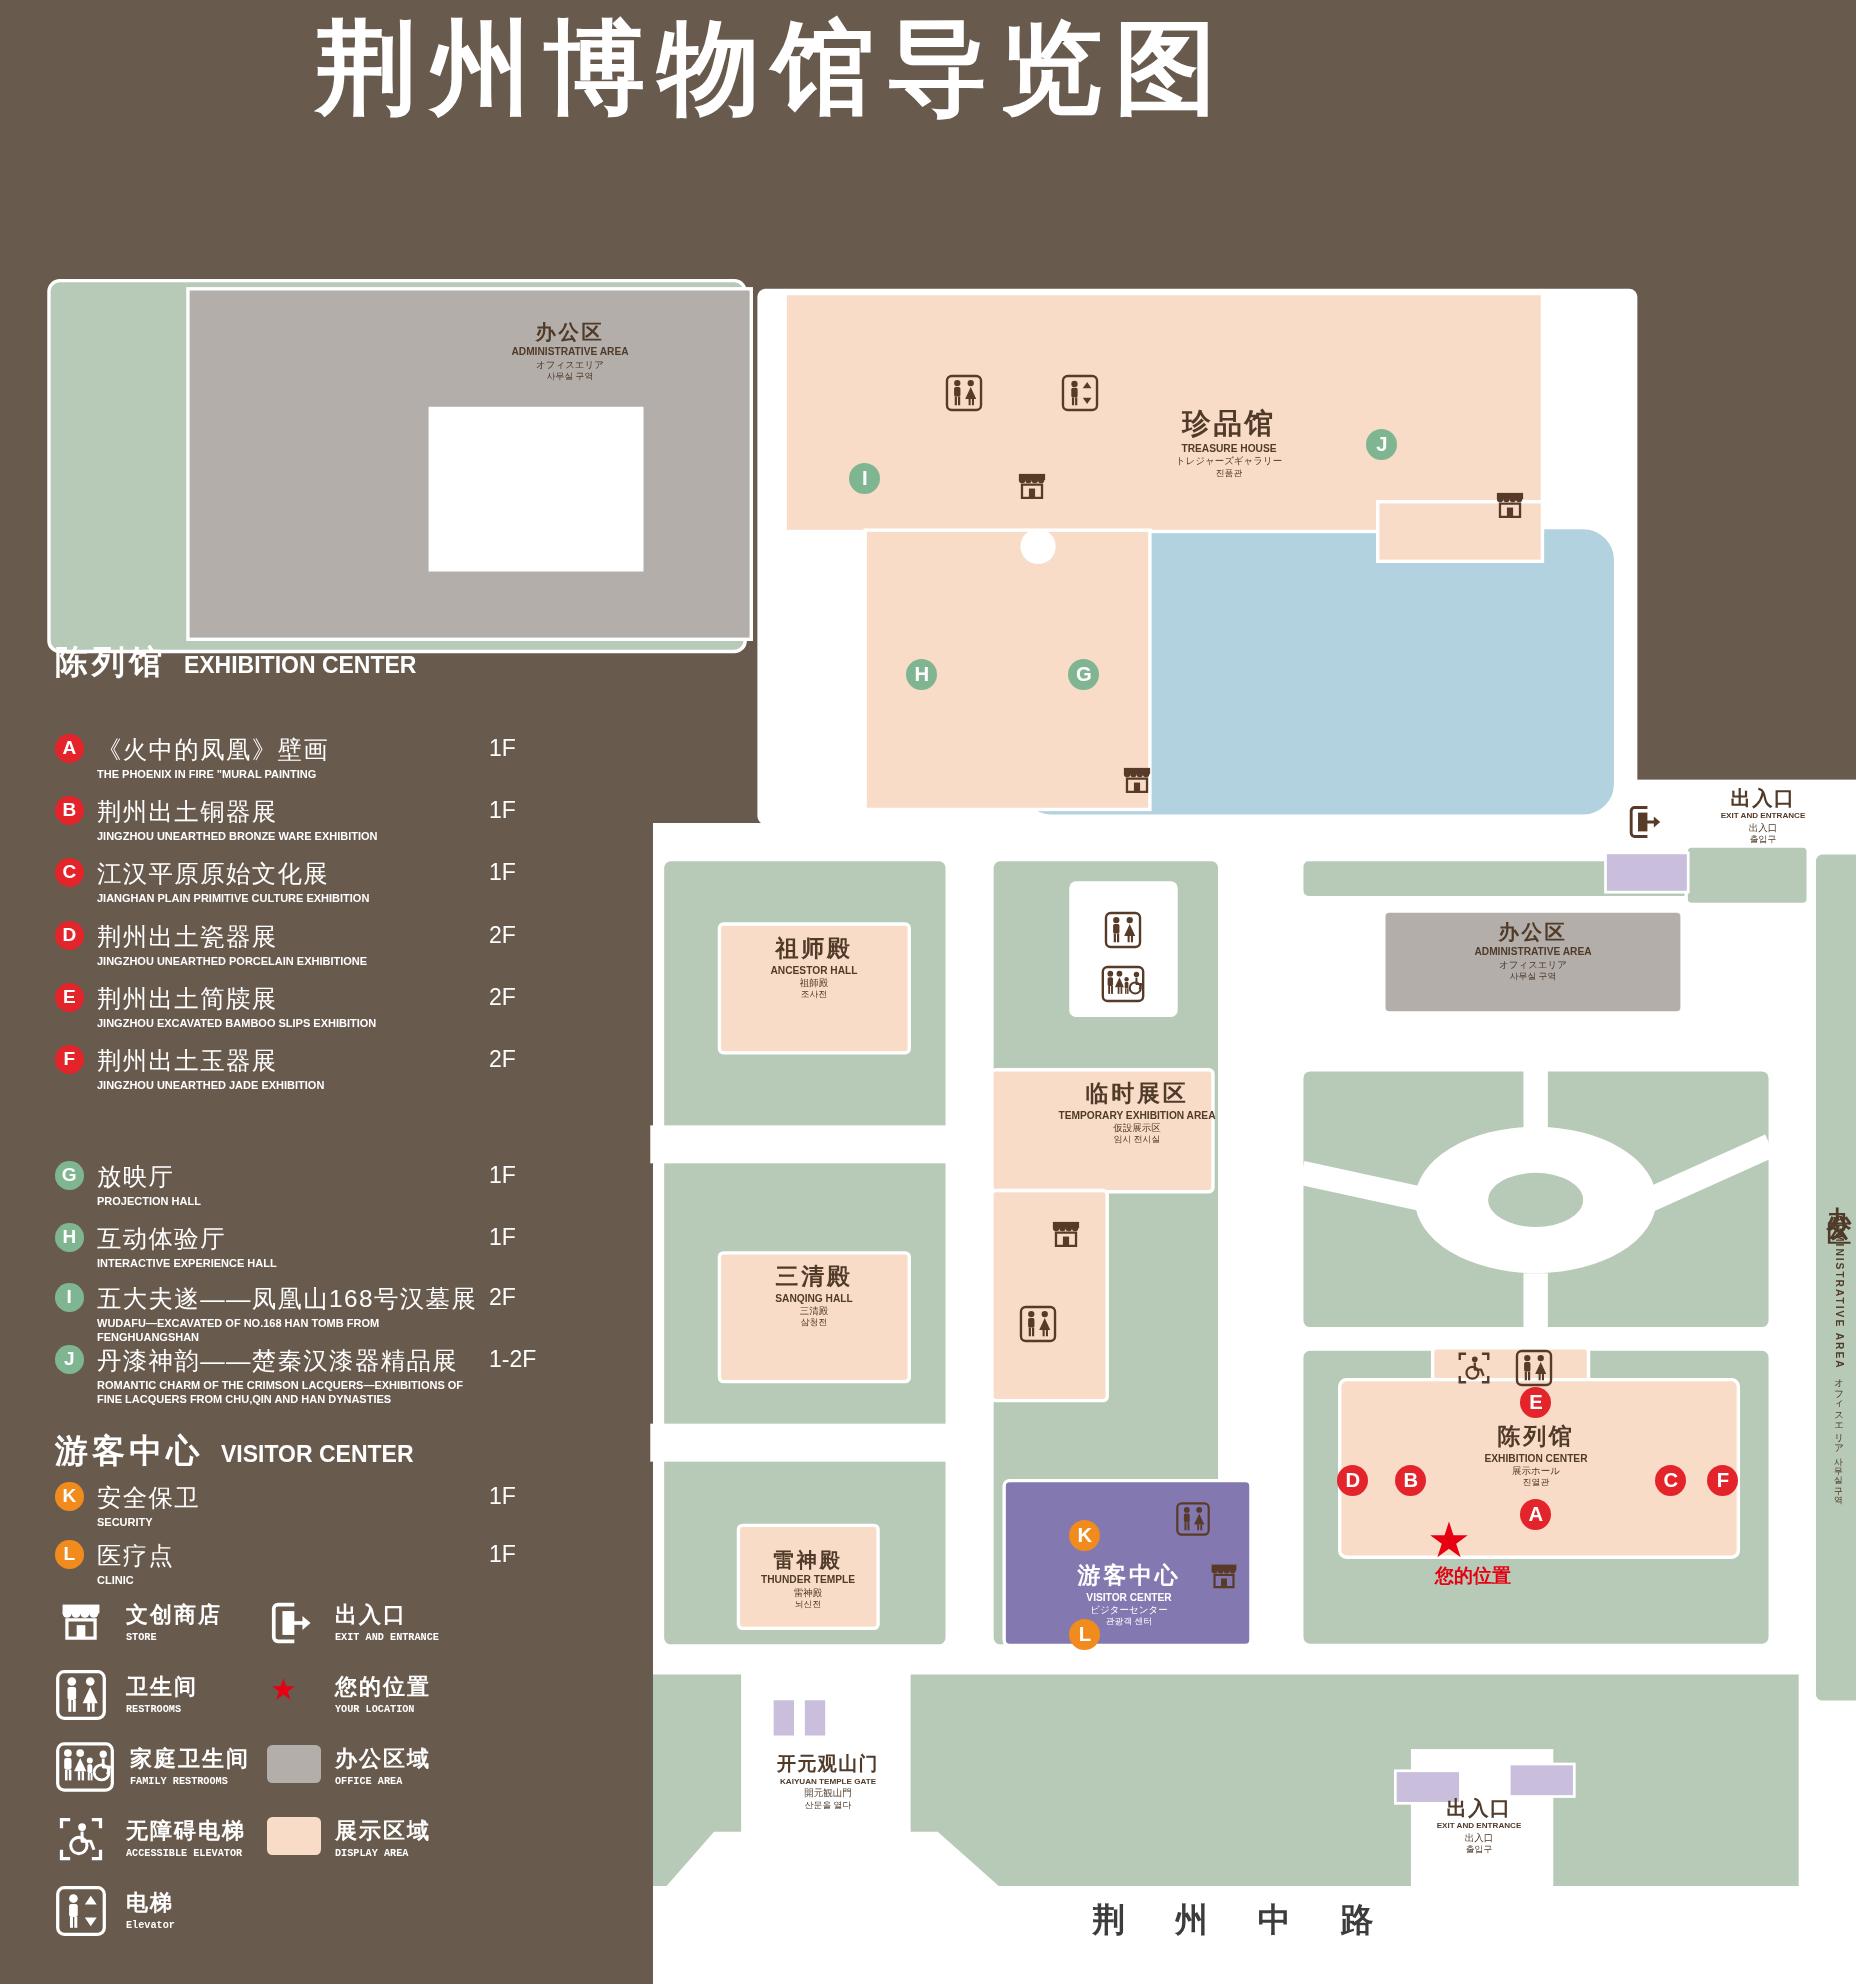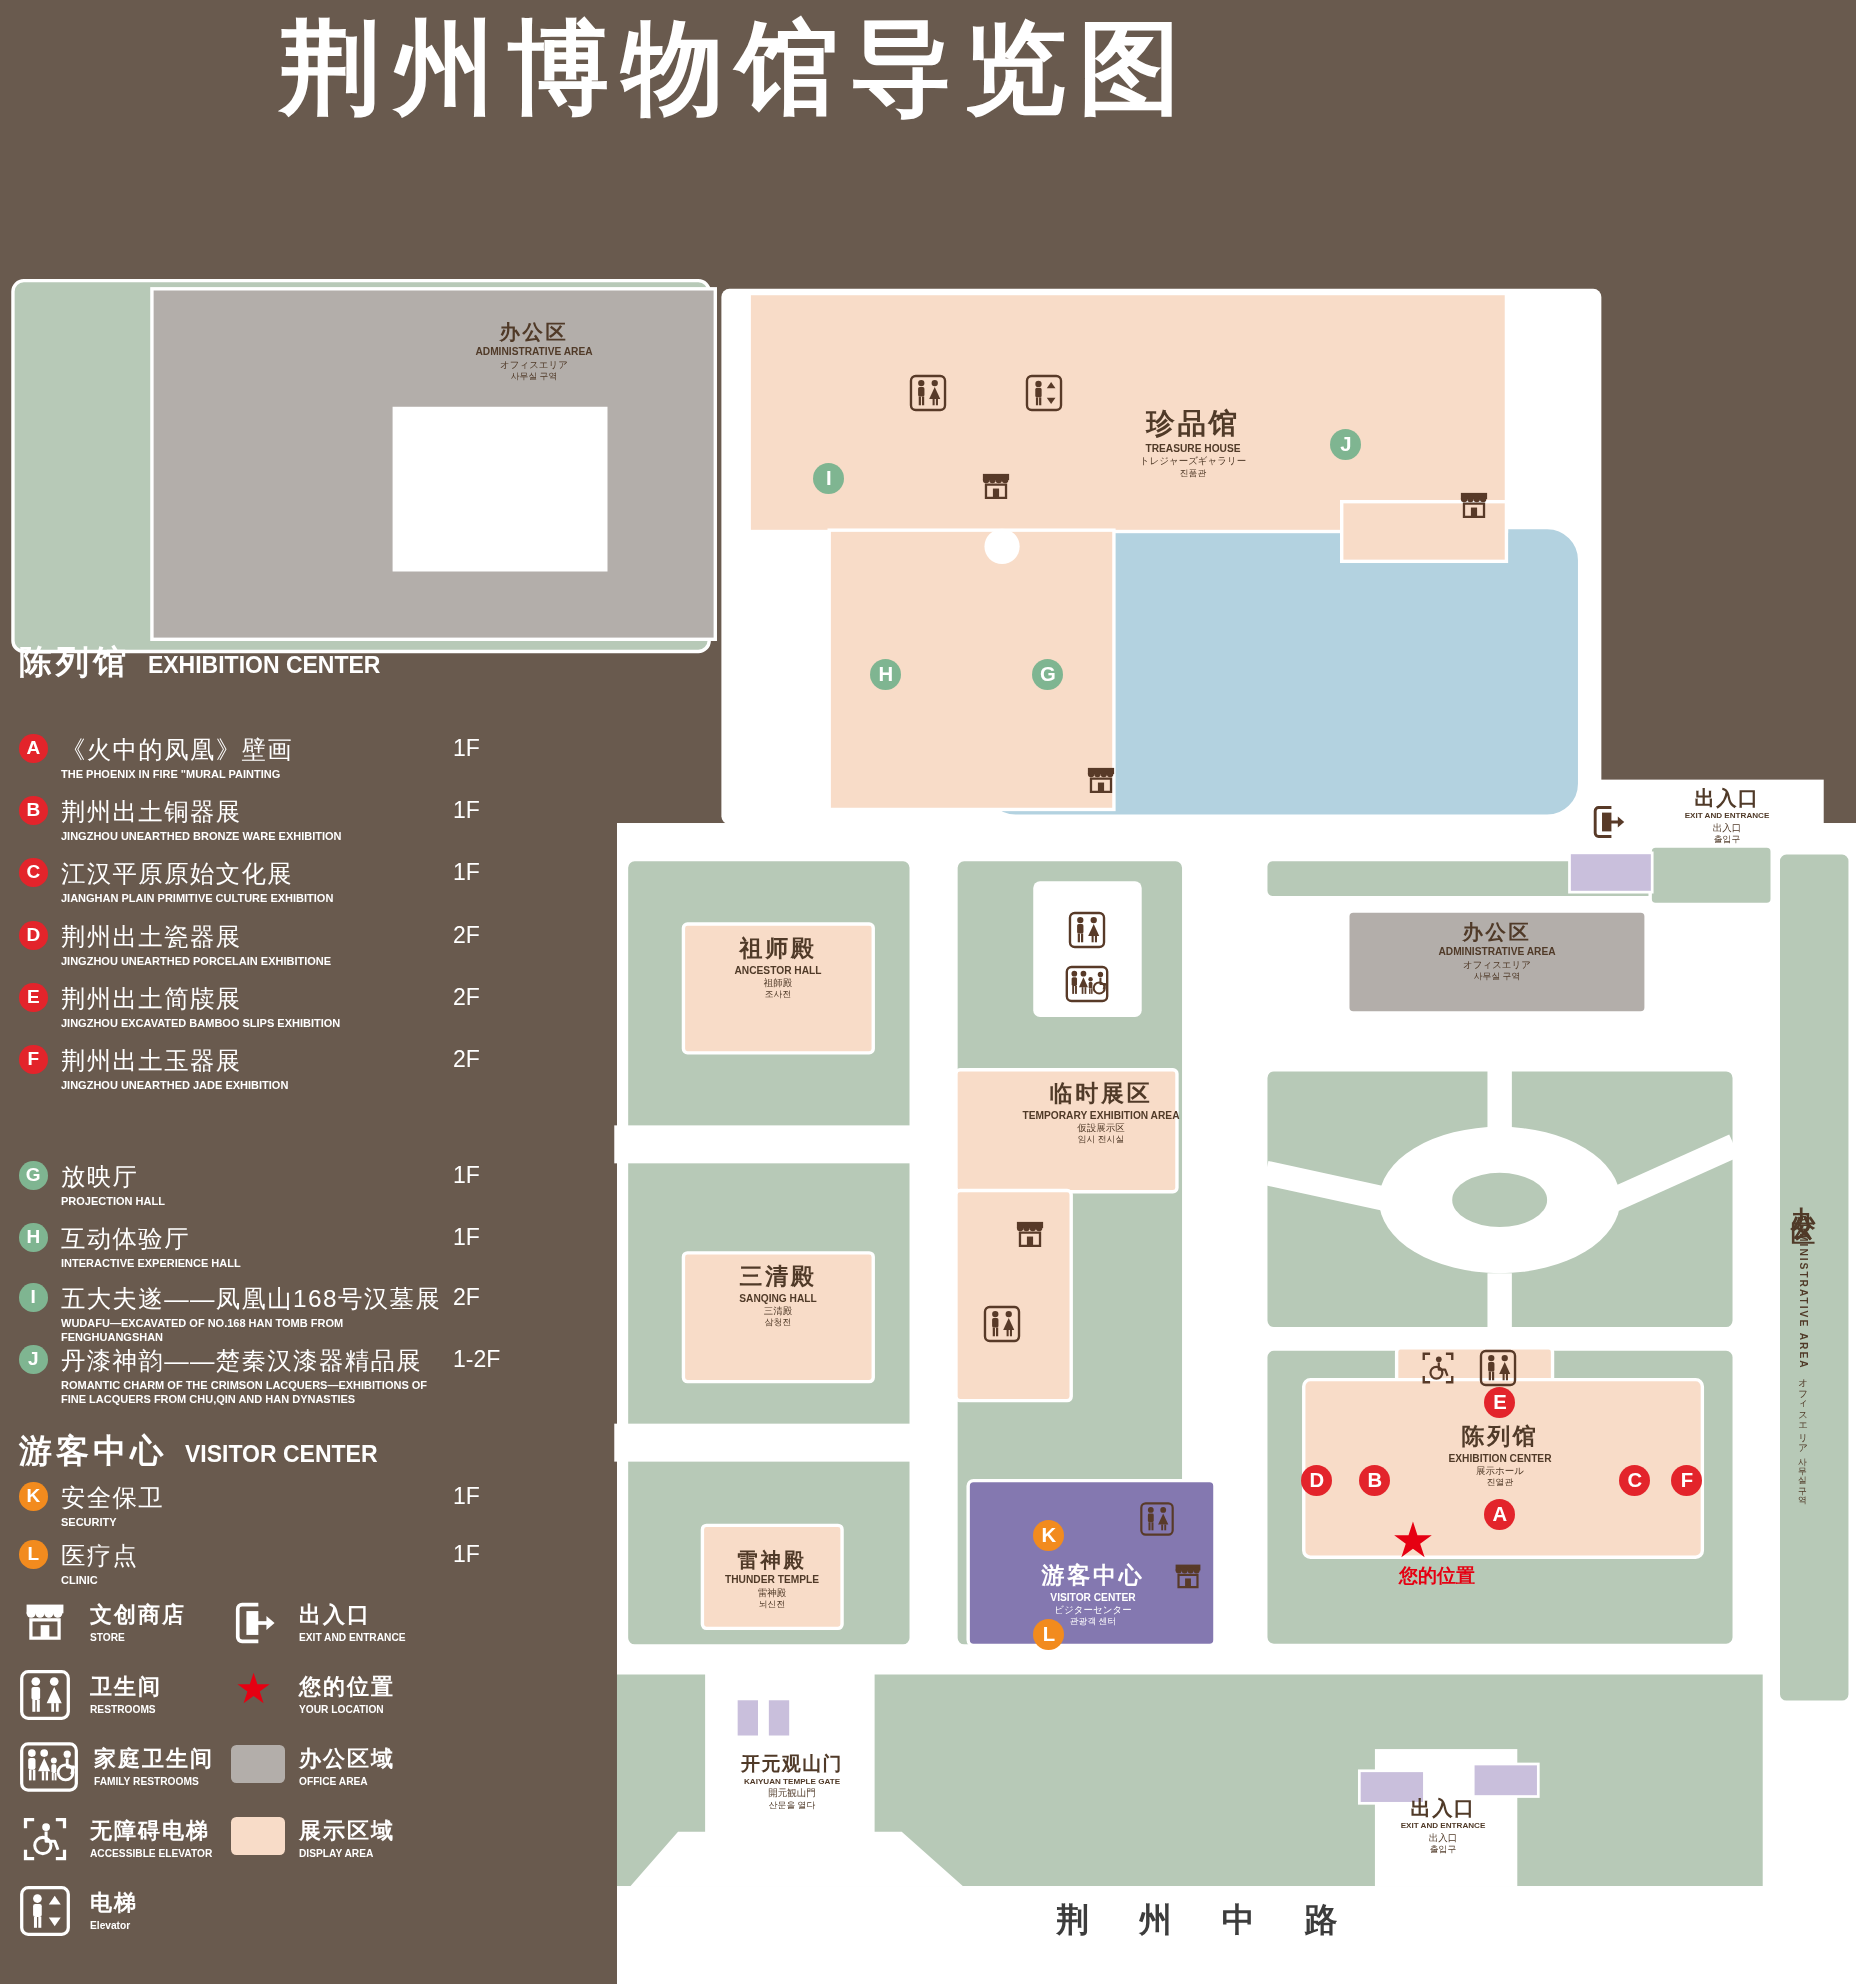--- a/index.html
+++ b/index.html
@@ -1,21 +1,21 @@
 <!DOCTYPE html>
 <html style="font-size:11px"><head>
 <meta charset="utf-8">
 <style>
   html,body{margin:0;padding:0;}
   body{
     width:1857px;height:1985px;position:relative;overflow:hidden;
     background:#695a4e;
     font-family:"Liberation Sans","DejaVu Sans",sans-serif;
   }
-  .stage{position:absolute;inset:0;width:1472px;height:1985px;}
+  .stage{position:absolute;inset:0;width:1472px;height:1985px;margin-left:36px;}
 
   
   .hdr{position:absolute;left:0;top:0;width:100%;text-align:center;color:#fff;}
   .hdr .t-zh{font-size:102px;font-weight:900;letter-spacing:12.2px;margin-top:12.2px;line-height:1.1;}
   .hdr .t-en{font-size:54px;font-weight:700;letter-spacing:5.4px;margin-top:4.1px;}
 
   
   .map-base{position:absolute;left:0;top:0;}
 
   
@@ -54,21 +54,21 @@
   .leg-head .zh{font-size:33px;font-weight:bold;letter-spacing:4.1px;}
   .leg-head .en{font-size:23px;font-weight:bold;margin-left:17.6px;}
 
   .leg-item{position:absolute;left:19px;width:502px;color:#fff;}
   .leg-item .badge{position:absolute;left:0;top:0;width:28.5px;height:28.5px;border-radius:50%;
     display:flex;align-items:center;justify-content:center;font-weight:bold;font-size:19px;color:#fff;}
   .leg-item .zh{margin-left:42px;font-size:24.4px;letter-spacing:1.4px;}
   .leg-item .en{margin-left:42px;font-size:11px;font-weight:bold;width:369px;line-height:1.25;margin-top:2px;}
   .leg-item .floor{position:absolute;left:434px;top:1.4px;font-size:23px;text-align:right;}
 
-  .leg-sym{position:absolute;color:#fff;height:54px;}
+  .leg-sym{position:absolute;color:#fff;height:54px;font-family:Liberation Mono, monospace;}
   .leg-sym .ic{position:absolute;left:0;top:0;color:#fff;}
   .leg-sym .txt{margin-left:71px;padding-top:2.7px;}
   .leg-sym .zh{font-size:22px;font-weight:bold;letter-spacing:2px;}
   .leg-sym .en{font-size:10.2px;font-weight:bold;margin-top:2px;}
   .leg-sym .star-ic{position:absolute;left:6.8px;top:-1.4px;font-size:42px;color:#e60012;line-height:1;}
   .swatch{position:absolute;left:2.7px;top:4.1px;width:54px;height:38px;border-radius:5.4px;}
   .swatch.gray{background:#b3aeaa;}
   .swatch.pink{background:#f8dcc8;}
 </style>
 </head>

